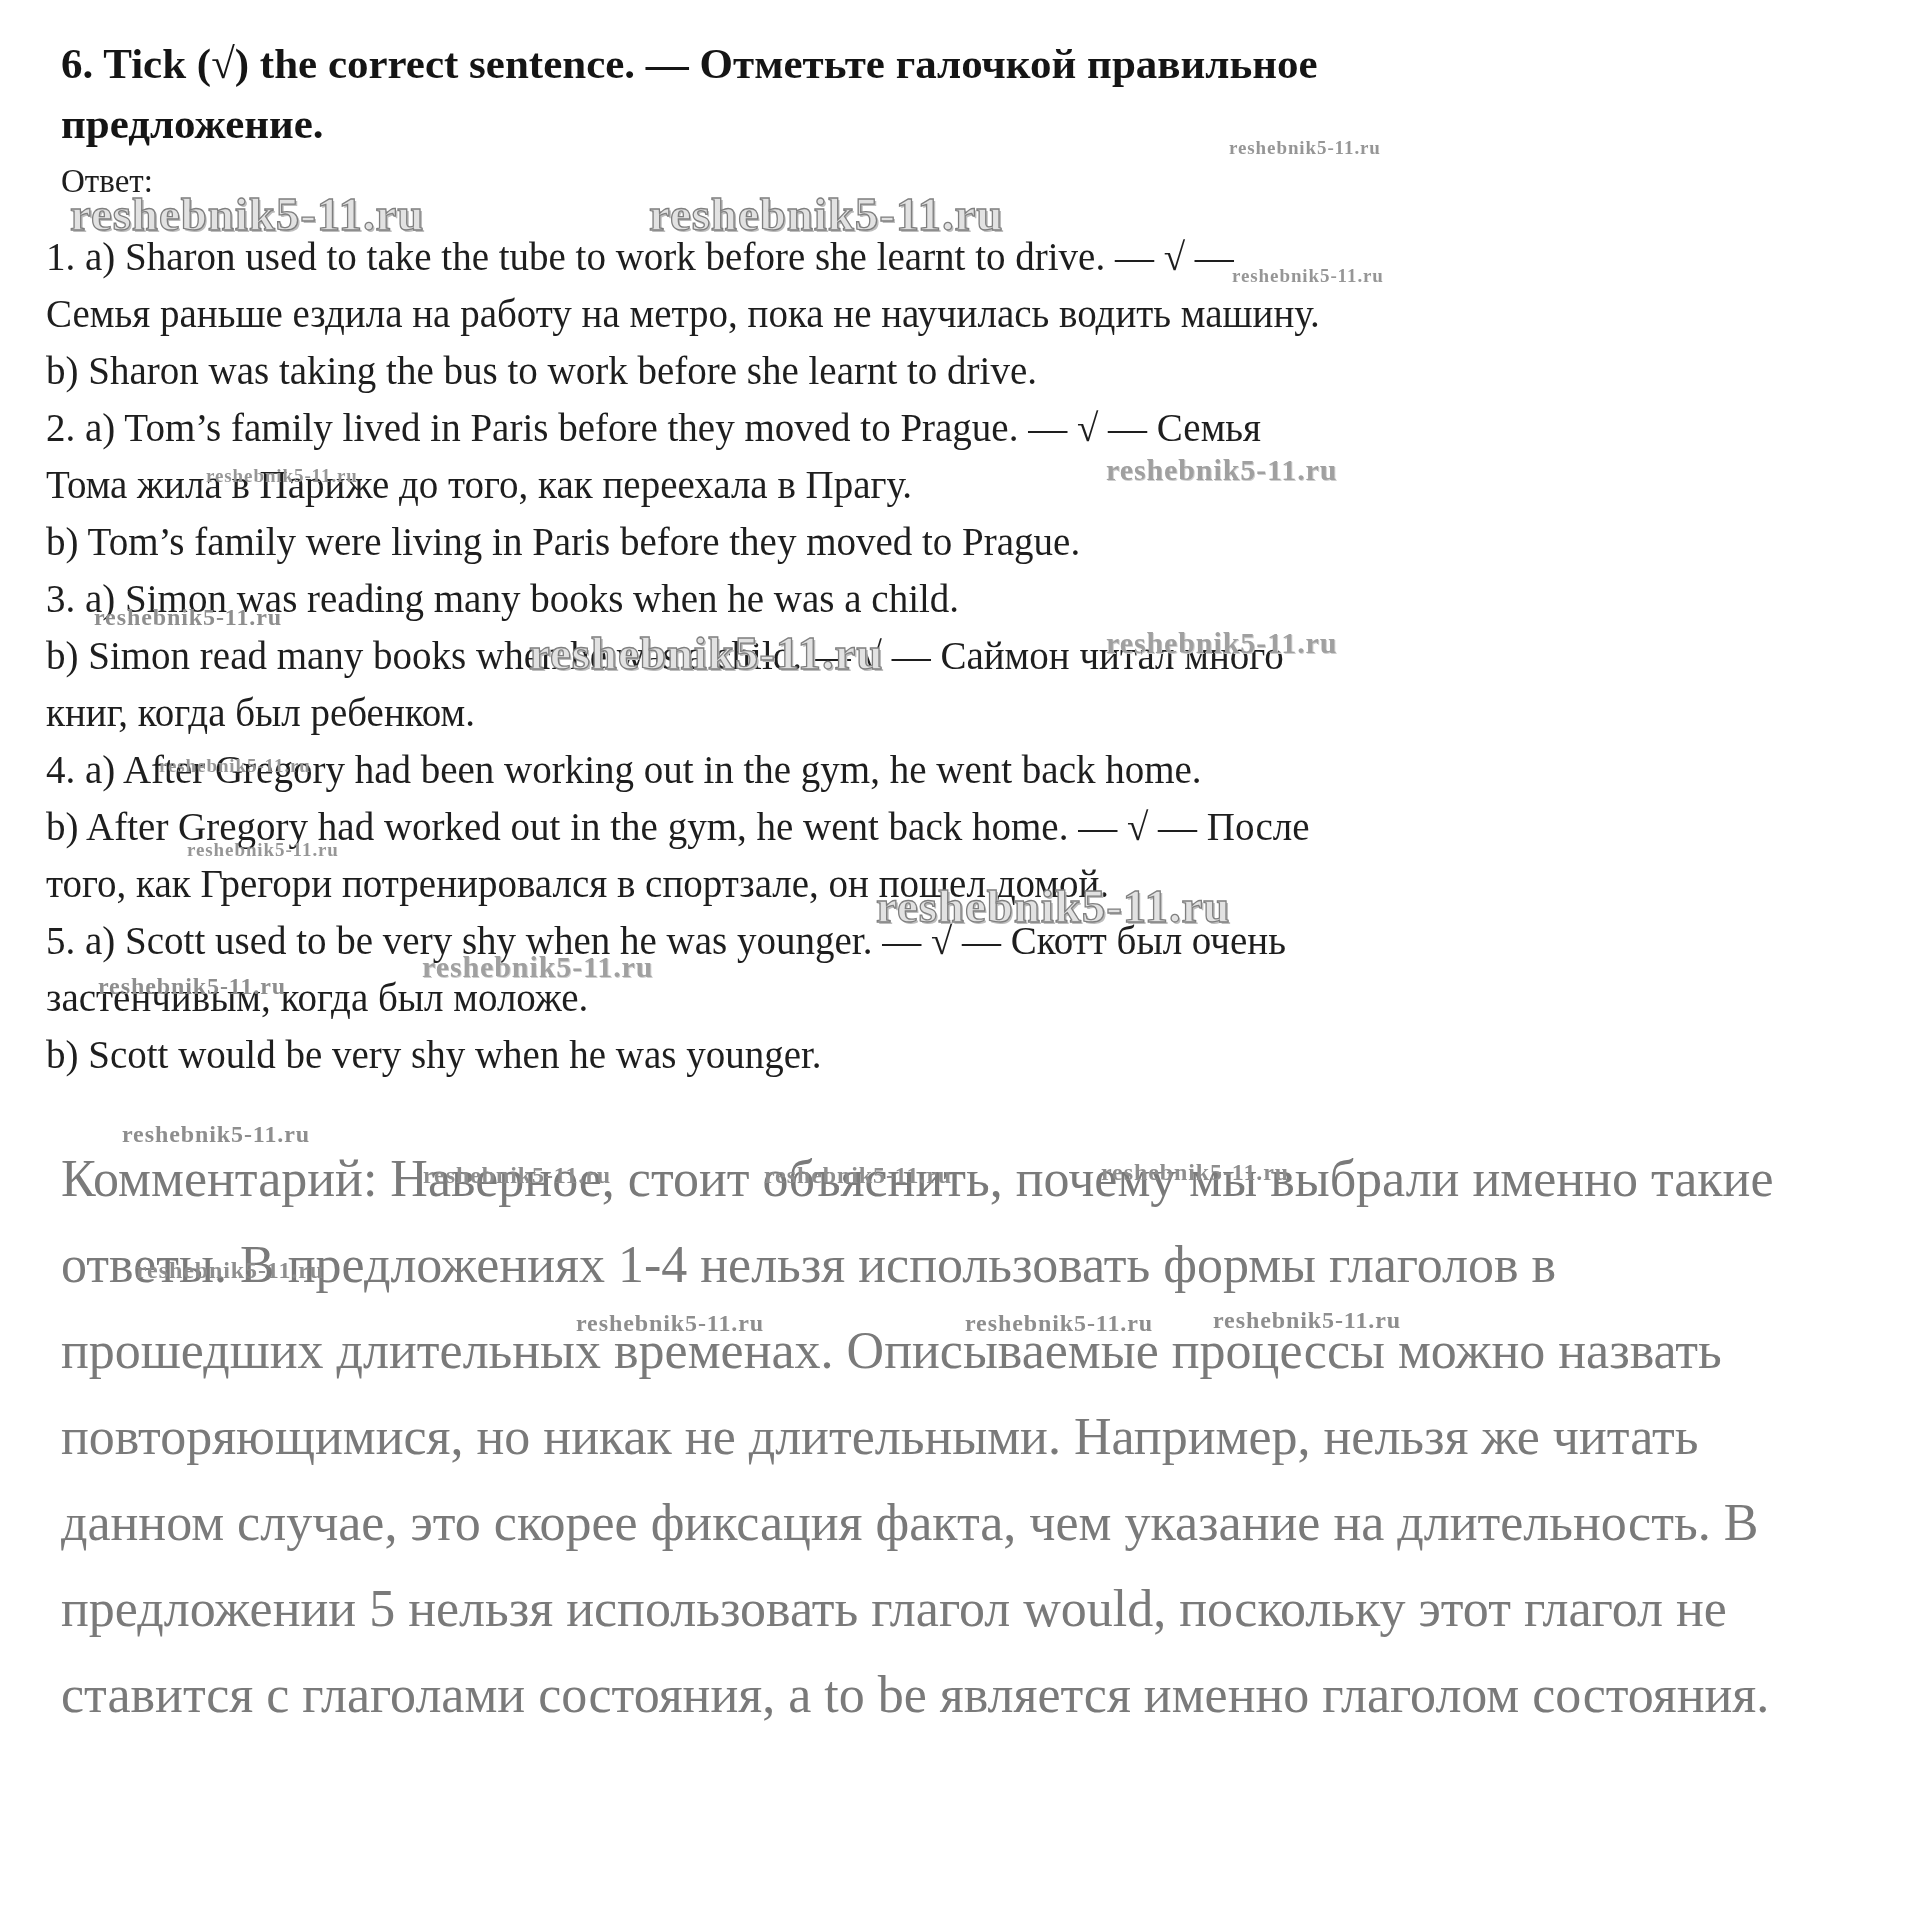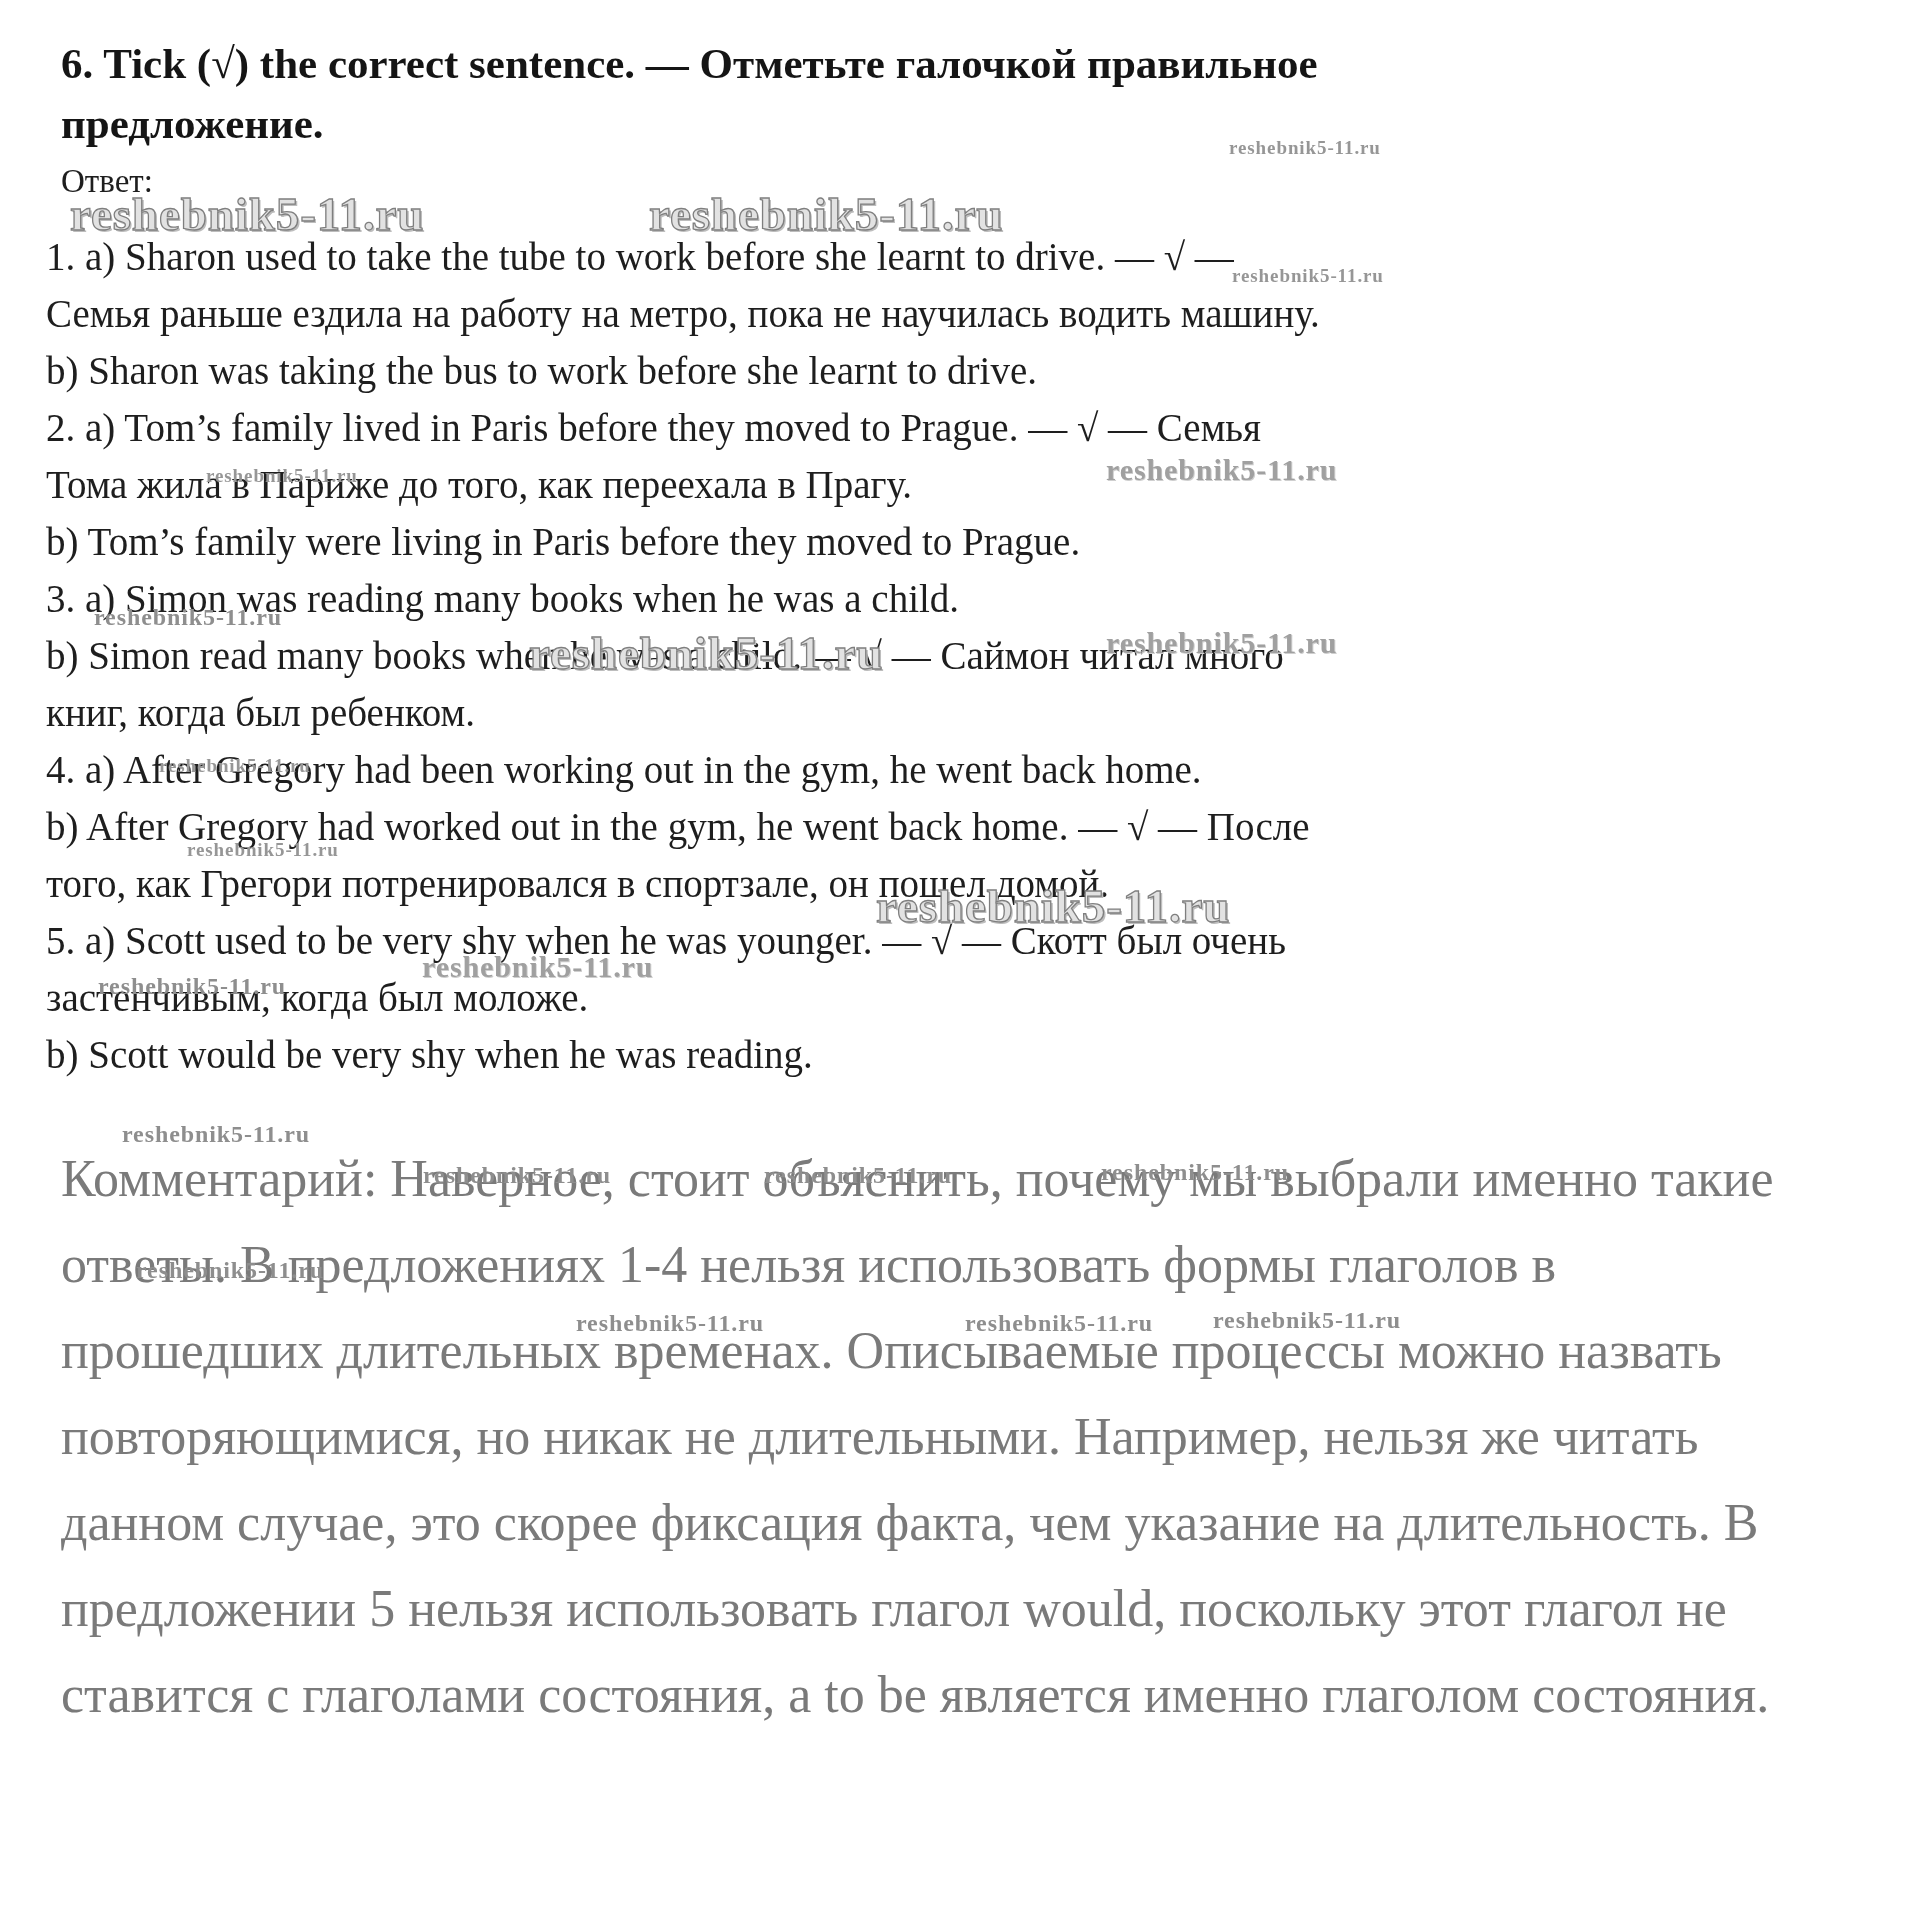--- a/index.html
+++ b/index.html
@@ -83,21 +83,21 @@
       <div class="answer-line">Тома жила в Париже до того, как переехала в Прагу.</div>
       <div class="answer-line">b) Tom’s family were living in Paris before they moved to Prague.</div>
       <div class="answer-line">3. a) Simon was reading many books when he was a child.</div>
       <div class="answer-line">b) Simon read many books when he was a child. — √ — Саймон читал много</div>
       <div class="answer-line">книг, когда был ребенком.</div>
       <div class="answer-line">4. a) After Gregory had been working out in the gym, he went back home.</div>
       <div class="answer-line">b) After Gregory had worked out in the gym, he went back home. — √ — После</div>
       <div class="answer-line">того, как Грегори потренировался в спортзале, он пошел домой.</div>
       <div class="answer-line">5. a) Scott used to be very shy when he was younger. — √ — Скотт был очень</div>
       <div class="answer-line">застенчивым, когда был моложе.</div>
-      <div class="answer-line">b) Scott would be very shy when he was reading.</div>
+      <div class="answer-line">b) Scott would be very shy when he was younger.</div>
     </div>
 
   <div class="commentary">
       <div class="commentary-line">Комментарий: Наверное, стоит объяснить, почему мы выбрали именно такие</div>
       <div class="commentary-line">ответы. В предложениях 1-4 нельзя использовать формы глаголов в</div>
       <div class="commentary-line">прошедших длительных временах. Описываемые процессы можно назвать</div>
       <div class="commentary-line">повторяющимися, но никак не длительными. Например, нельзя же читать</div>
       <div class="commentary-line">данном случае, это скорее фиксация факта, чем указание на длительность. В</div>
       <div class="commentary-line">предложении 5 нельзя использовать глагол would, поскольку этот глагол не</div>
       <div class="commentary-line">ставится с глаголами состояния, а to be является именно глаголом состояния.</div>

